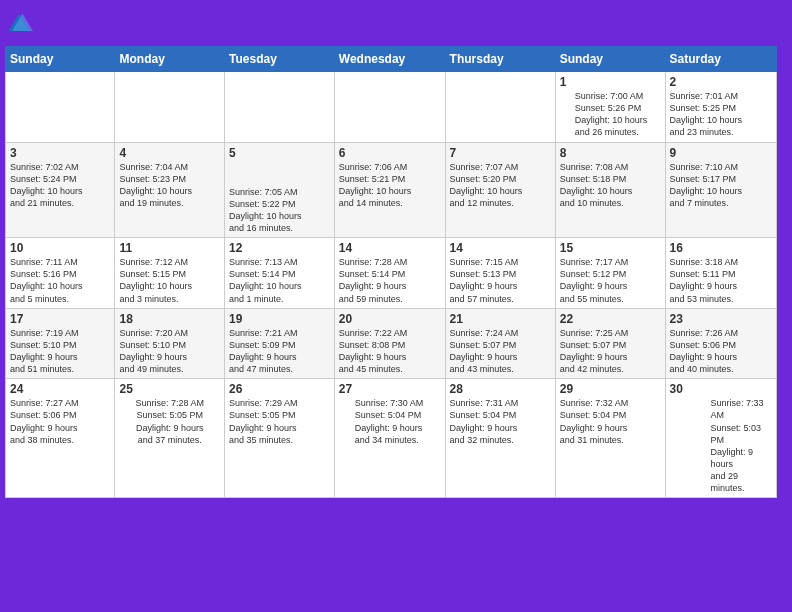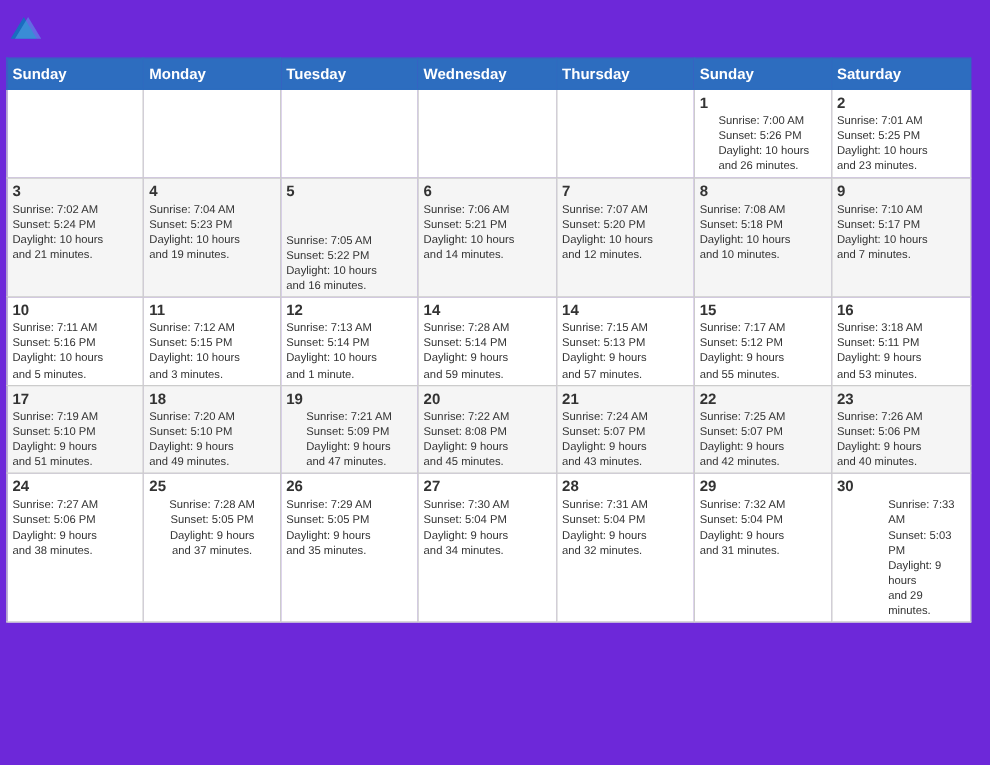--- a/index.html
+++ b/index.html
@@ -260,21 +260,21 @@
           </td>
           <td>
             <span class="day-number">18</span>
             <div class="day-info" style="white-space: pre-line;">Sunrise: 7:20 AM
 Sunset: 5:10 PM
 Daylight: 9 hours
 and 49 minutes.</div>
           </td>
           <td>
             <span class="day-number">19</span>
-            <div class="day-info" style="white-space: pre-line; margin-left: 16px;">Sunrise: 7:21 AM
+            <div class="day-info" style="white-space: pre-line;">Sunrise: 7:21 AM
 Sunset: 5:09 PM
 Daylight: 9 hours
 and 47 minutes.</div>
           </td>
           <td>
             <span class="day-number">20</span>
             <div class="day-info" style="white-space: pre-line;">Sunrise: 7:22 AM
 Sunset: 8:08 PM
 Daylight: 9 hours
 and 45 minutes.</div>
@@ -318,21 +318,21 @@
           </td>
           <td>
             <span class="day-number">26</span>
             <div class="day-info" style="white-space: pre-line;">Sunrise: 7:29 AM
 Sunset: 5:05 PM
 Daylight: 9 hours
 and 35 minutes.</div>
           </td>
           <td>
             <span class="day-number">27</span>
-            <div class="day-info" style="white-space: pre-line;">Sunrise: 7:30 AM
+            <div class="day-info" style="white-space: pre-line; margin-left: 16px;">Sunrise: 7:30 AM
 Sunset: 5:04 PM
 Daylight: 9 hours
 and 34 minutes.</div>
           </td>
           <td>
             <span class="day-number">28</span>
             <div class="day-info" style="white-space: pre-line;">Sunrise: 7:31 AM
 Sunset: 5:04 PM
 Daylight: 9 hours
 and 32 minutes.</div>

